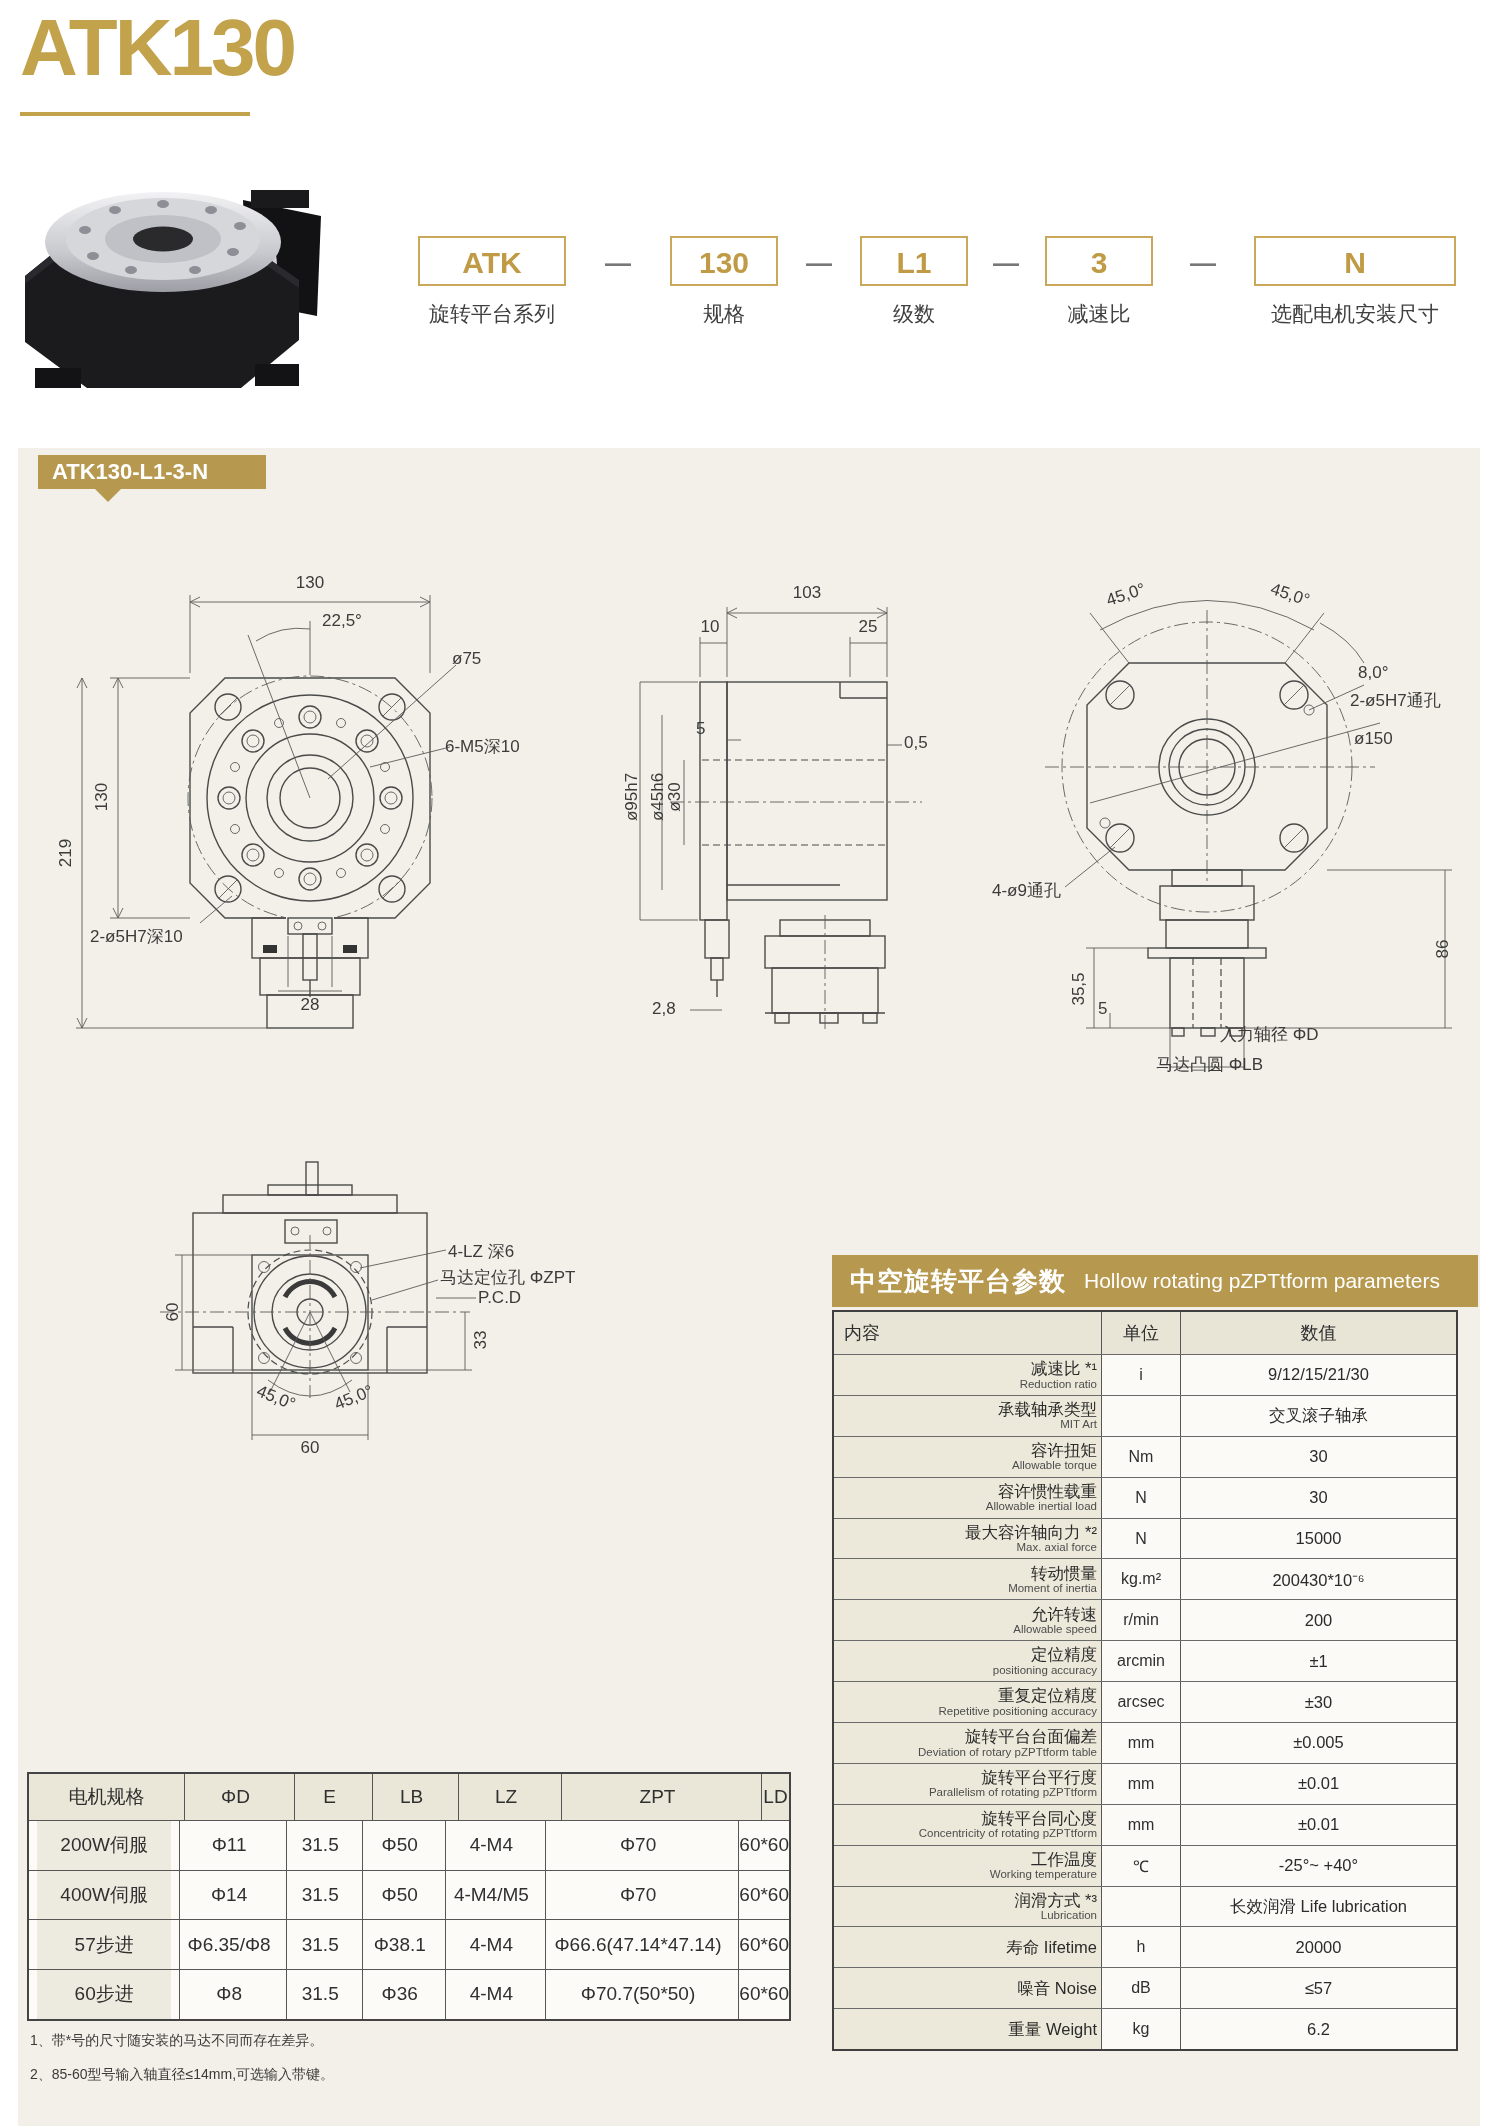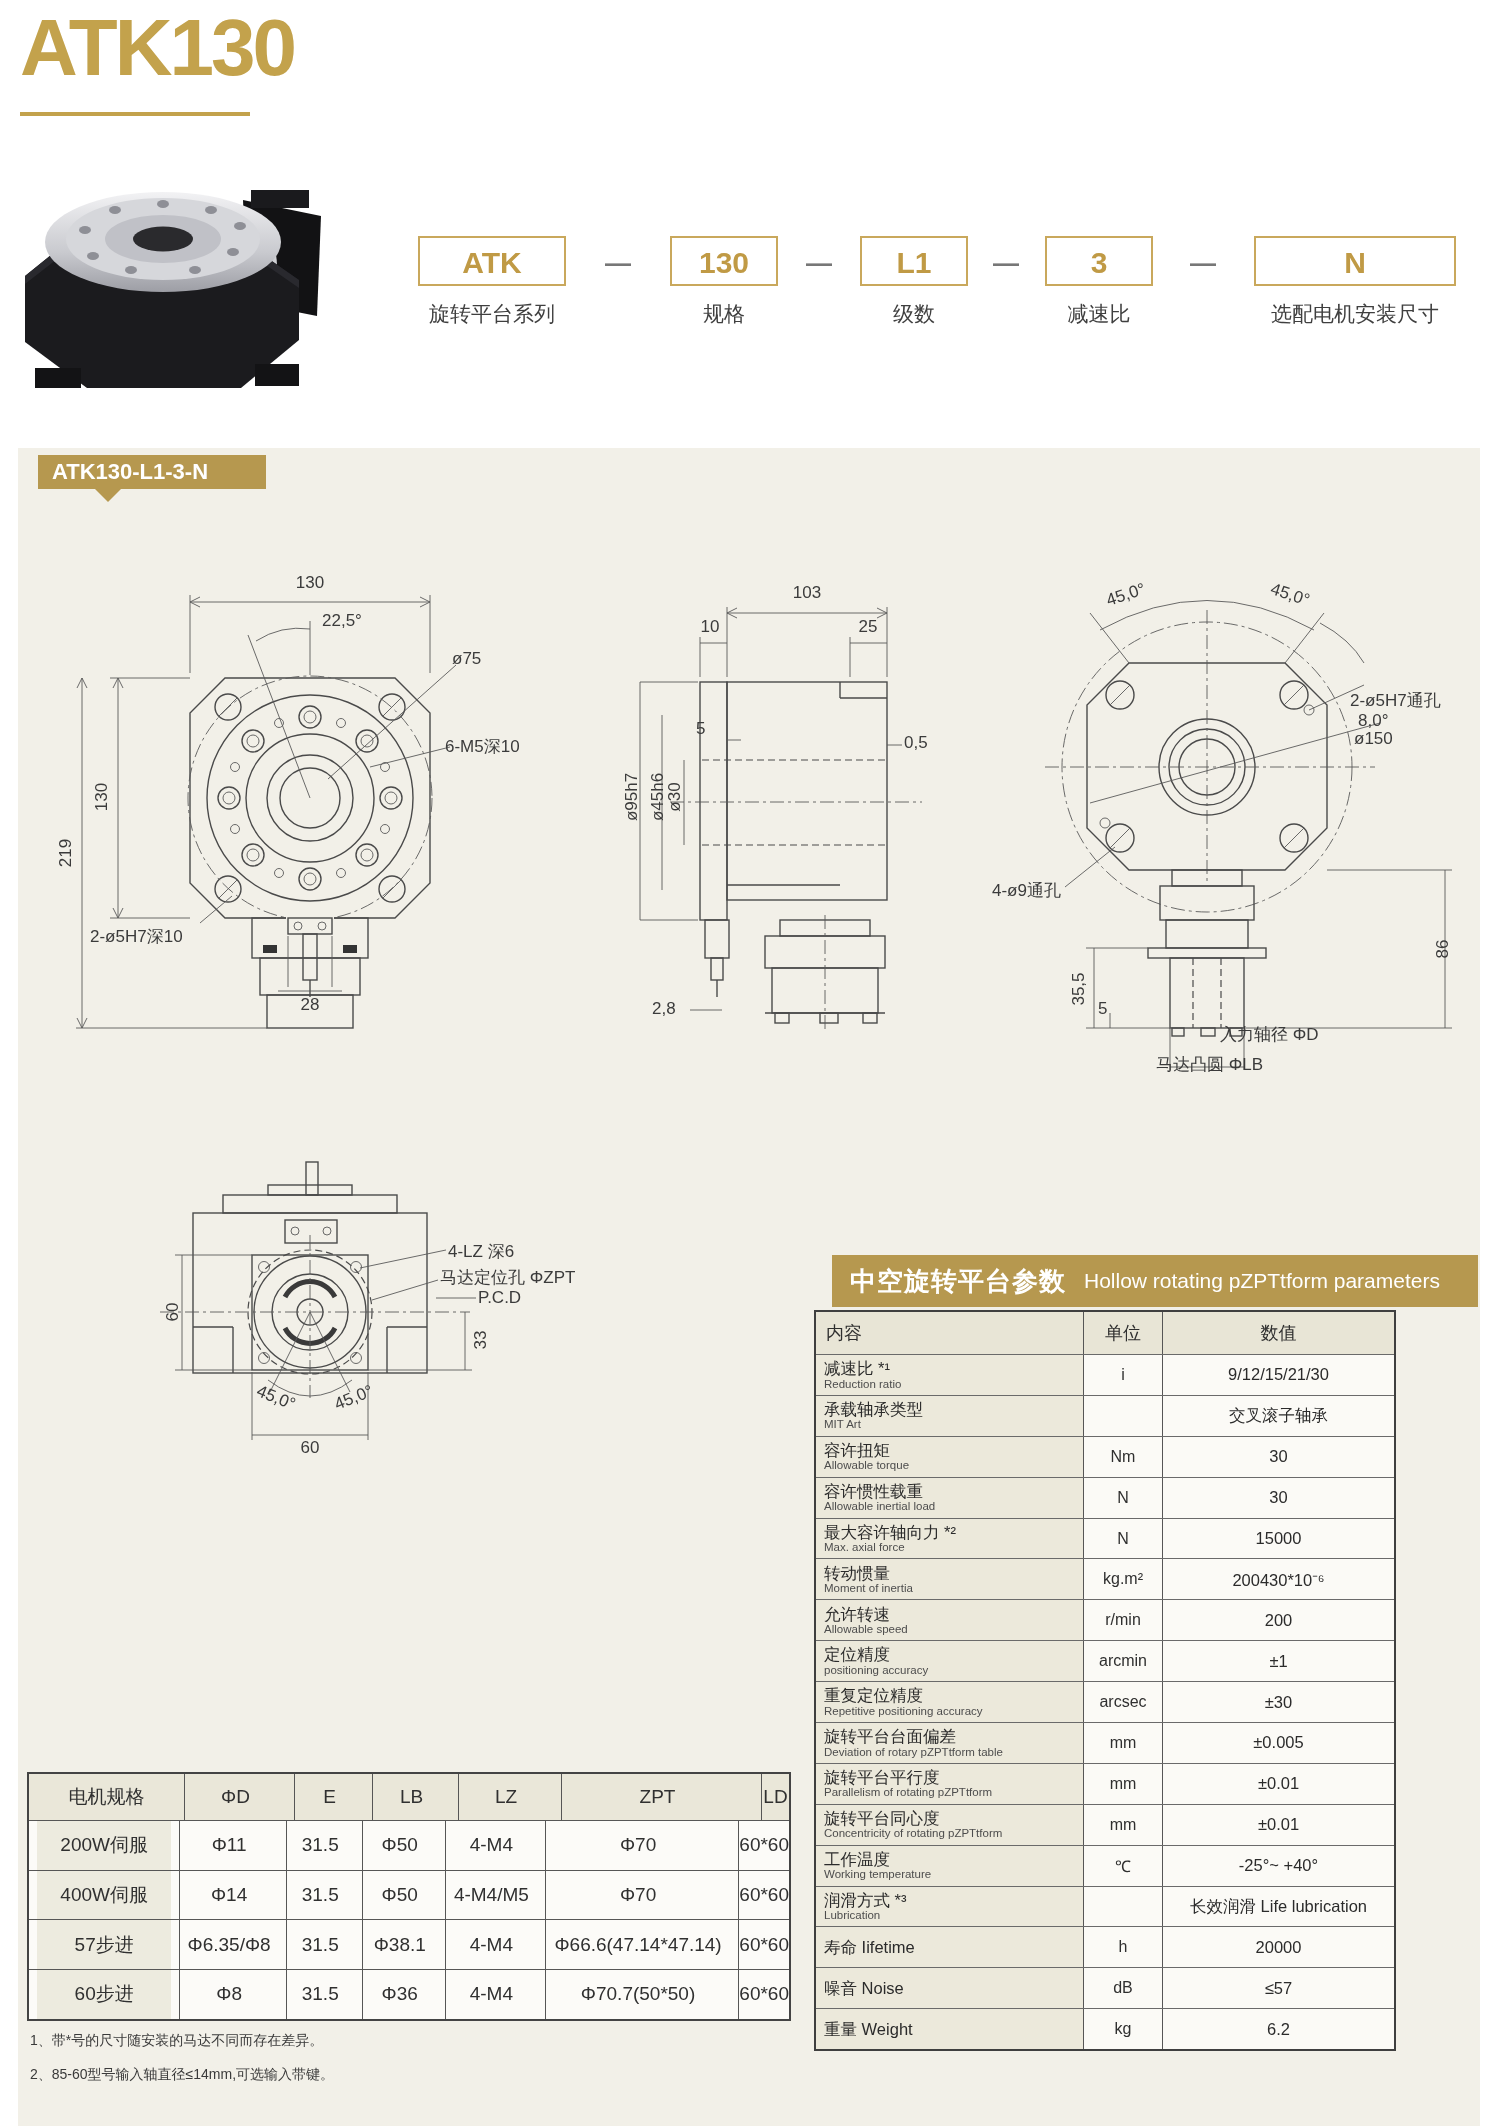--- a/index.html
+++ b/index.html
@@ -33,21 +33,21 @@
   .dsh{stroke:#4a4a4a;fill:none;stroke-width:1.2;stroke-dasharray:7 4;}
   .dd{stroke:#5a5a5a;fill:none;stroke-width:0.9;stroke-dasharray:14 4 3 4;}
   .msk{fill:#f2f0e8;}
 
   
   .goldbar{position:absolute;background:#b6984f;color:#ffffff;display:flex;align-items:center;gap:18px;box-sizing:border-box;padding-left:18px;}
   .goldbar .cn{font-size:26px;font-weight:700;letter-spacing:1px;}
   .goldbar .en{font-size:21px;font-weight:400;}
 
   
-  .ptable{position:absolute;left:814px;top:1310px;width:582px;border:2px solid #3f3f3f;background:#fbfaf6;box-sizing:border-box;}
+  .ptable{position:absolute;left:832px;top:1310px;width:626px;border:2px solid #3f3f3f;background:#fbfaf6;box-sizing:border-box;text-align:right;}
   .phead{display:flex;height:42px;background:#e8e5d6;}
   .phead div{font-size:18px;color:#2e2e2e;display:flex;align-items:center;}
   .ph-content{width:267px;padding-left:10px;box-sizing:border-box;}
   .ph-unit{width:78px;justify-content:center;border-left:1px solid #565656;}
   .ph-value{flex:1;justify-content:center;border-left:1px solid #565656;}
   .prow{display:flex;height:39.9px;border-top:1px solid #6a6a6a;}
   .pc-label{width:267px;box-sizing:border-box;padding:2px 4px 2px 8px;background:#ece9db;
             display:flex;flex-direction:column;justify-content:center;line-height:1.05;}
   .pc-label .cn{font-size:16.5px;color:#2b2b2b;}
   .pc-label .en{font-size:11.5px;color:#4d4d4d;}
@@ -311,21 +311,21 @@
       <line class="tn" x1="128" y1="393" x2="66" y2="393"></line>
       <line class="tn" x1="150" y1="473" x2="66" y2="473"></line>
       <line class="tn" x1="74" y1="393" x2="74" y2="473"></line>
       <line class="tn" x1="90" y1="458" x2="90" y2="473"></line>
       <line class="tn" x1="150" y1="473" x2="150" y2="515"></line>
         <line class="tn" x1="224" y1="473" x2="224" y2="515"></line>
       <line class="tn" x1="150" y1="512" x2="224" y2="512"></line>
     </svg>
     <span class="dim" style="left:86px;top:30px;transform:rotate(-18deg);">45,0°</span>
     <span class="dim" style="left:250px;top:30px;transform:rotate(18deg);">45,0°</span>
-    <span class="dim" style="left:338px;top:108px;margin-top:48px;">8,0°</span>
+    <span class="dim" style="left:338px;top:108px;">8,0°</span>
     <span class="dim" style="left:330px;top:134px;">2-ø5H7通孔</span>
     <span class="dim" style="left:334px;top:174px;">ø150</span>
     <span class="dim" style="left:-28px;top:324px;">4-ø9通孔</span>
     <span class="dim rot" style="left:414px;top:384px;">86</span>
     <span class="dim rot" style="left:42px;top:424px;">35,5</span>
     <span class="dim" style="left:78px;top:444px;">5</span>
     <span class="dim" style="left:200px;top:468px;">入力轴径 ΦD</span>
     <span class="dim" style="left:136px;top:498px;">马达凸圆 ΦLB</span>
   </div>
 

